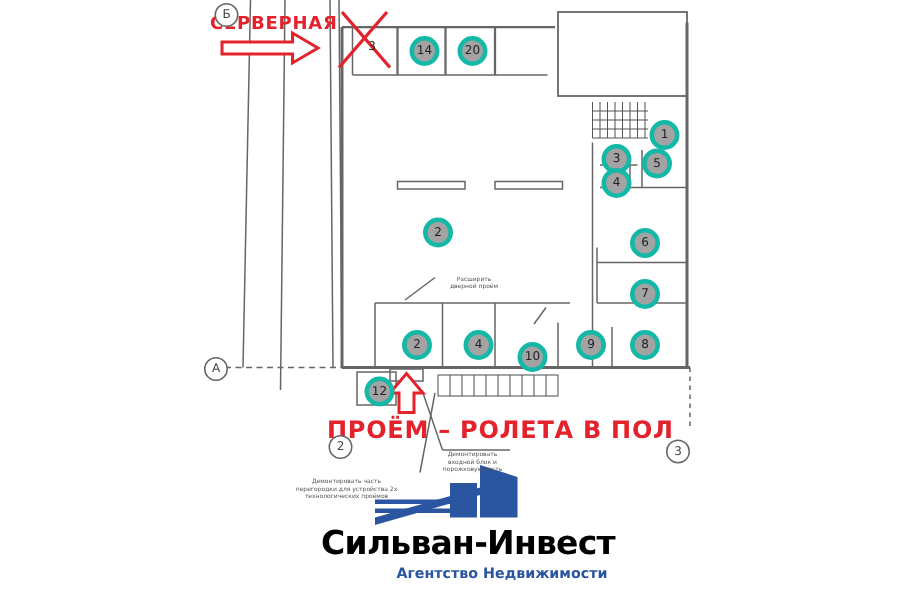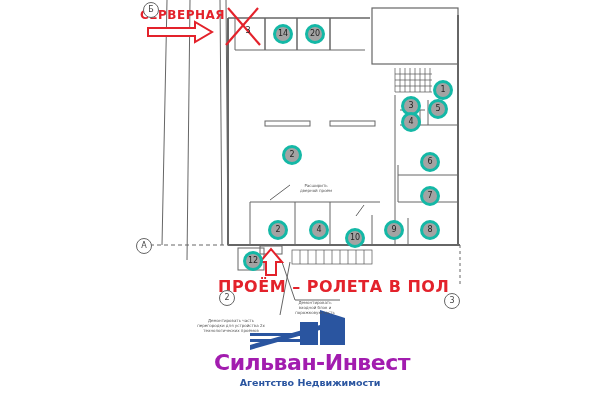--- a/index.html
+++ b/index.html
@@ -4,22 +4,22 @@
 <style>
   html,body{margin:0;padding:0;background:#fff;}
   body{width:600px;height:400px;position:relative;overflow:hidden;font-family:"DejaVu Sans",sans-serif;}
   .plan{position:absolute;left:0;top:0;width:600px;height:400px;}
   .room-label{position:absolute;width:14px;height:14px;border:3px solid #14b8a6;border-radius:50%;font-size:8px;line-height:14px;text-align:center;color:#222;background:#a3a3a3;font-family:"DejaVu Sans",sans-serif;}
   .axis-label{position:absolute;width:14px;height:14px;border:1px solid #666;border-radius:50%;font-size:8px;line-height:14px;text-align:center;color:#444;background:#fff;}
   .annot{position:absolute;color:#e3222b;font-weight:bold;font-family:"DejaVu Sans",sans-serif;letter-spacing:0.5px;}
   .annot-server{left:140px;top:8px;font-size:12px;}
   .annot-opening{left:218px;top:277px;font-size:16px;}
   .note{position:absolute;font-size:4px;color:#555;text-align:center;line-height:5px;}
-  .logo-title{position:absolute;left:200px;top:350px;width:224px;text-align:center;font-size:22px;font-weight:bold;color:#a21caf;font-family:"DejaVu Sans",sans-serif;letter-spacing:-0.5px;}
-  .logo-sub{position:absolute;left:215px;top:377px;width:190px;text-align:center;font-size:9.5px;font-weight:bold;color:#2a55a0;font-family:"DejaVu Sans",sans-serif;}
+  .logo-title{position:absolute;left:200px;top:350px;width:224px;text-align:center;font-size:22px;font-weight:bold;color:#000000;font-family:"DejaVu Sans",sans-serif;letter-spacing:-0.5px;}
+  .logo-sub{position:absolute;left:215px;top:377px;width:190px;text-align:right;font-size:9.5px;font-weight:bold;color:#2a55a0;font-family:"DejaVu Sans",sans-serif;}
 </style>
 </head>
 <body>
 
 <svg class="plan" viewBox="0 0 600 400" width="600" height="400">
   <g stroke="#666" fill="none" stroke-width="1">
 
     <line x1="167" y1="0" x2="162" y2="245"></line>
     <line x1="190" y1="0" x2="187" y2="260"></line>
     <line x1="220" y1="0" x2="222" y2="245"></line>

